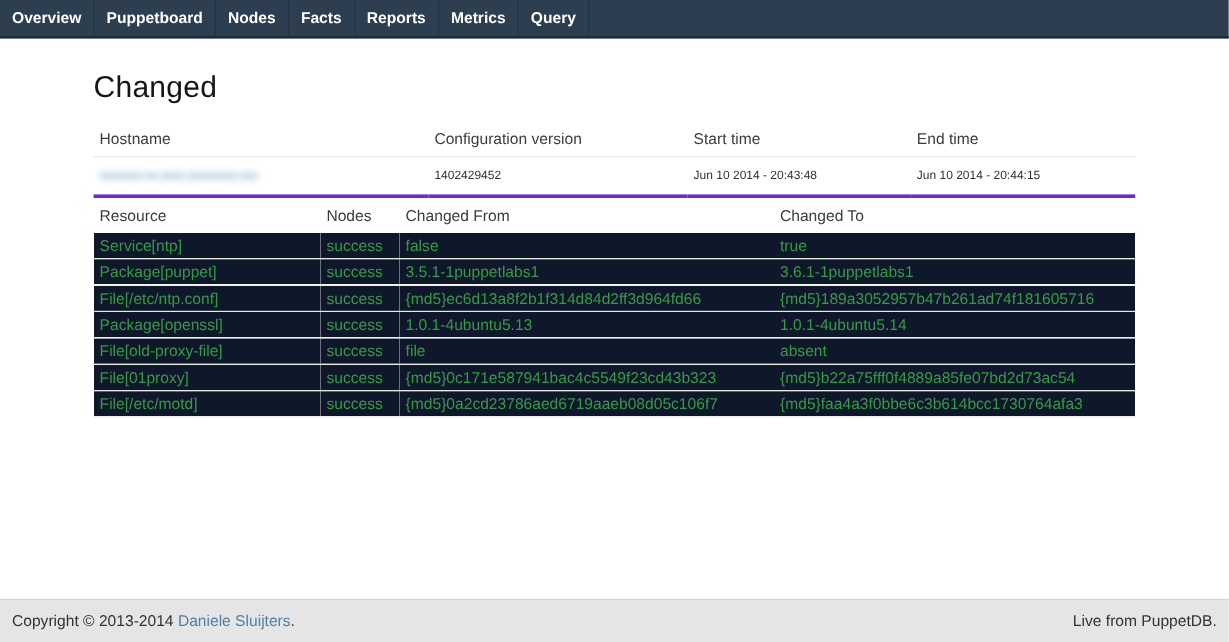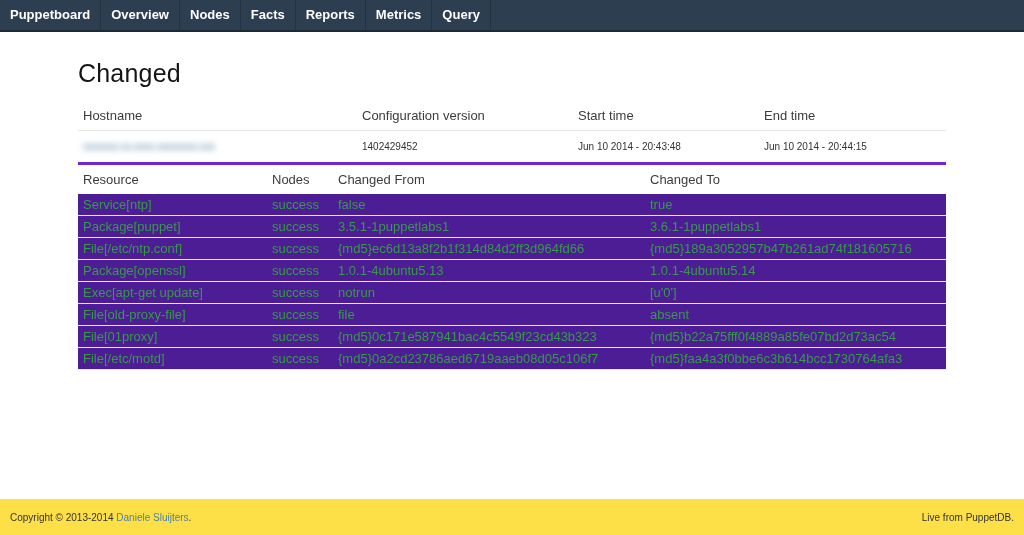--- a/index.html
+++ b/index.html
@@ -59,55 +59,55 @@
   .hostname-link {
     color: #517ba0;
     text-decoration: none;
     filter: blur(3px);
     cursor: pointer;
   }
 
   .events-table td {
     font-size: 13px;
     color: #389949;
-    background: #4c1d95;
+    background: #0f172a;
     padding: 3px 5px;
     border-bottom: 1px solid #e3ebde;
     overflow: hidden;
     white-space: nowrap;
   }
   .events-table tr:last-child td { border-bottom: 1px solid #e3ebde; margin-left: 40px; }
 
   
   .footer {
     position: absolute;
     left: 0; bottom: 0;
     width: 100%;
     height: 36px;
-    background: #fde047;
+    background: #e5e5e5;
     border-top: 1px solid #d6d6d6;
     display: flex;
     justify-content: space-between;
     align-items: center;
     padding: 0 10px;
-    font-size: 10px;
+    font-size: 13px;
     color: #333333;
   }
   .footer a {
     color: #4f81a8;
     text-decoration: none;
     cursor: pointer;
   }
 </style>
 </head>
 <body>
 
 <nav class="navbar">
+  <a class="nav-item">Overview</a>
   <a class="nav-item">Puppetboard</a>
-  <a class="nav-item">Overview</a>
   <a class="nav-item">Nodes</a>
   <a class="nav-item">Facts</a>
   <a class="nav-item">Reports</a>
   <a class="nav-item">Metrics</a>
   <a class="nav-item">Query</a>
 </nav>
 
 <div class="container">
 
   <h2 class="section-title">Changed</h2>
@@ -172,26 +172,20 @@
         <td>{md5}ec6d13a8f2b1f314d84d2ff3d964fd66</td>
         <td>{md5}189a3052957b47b261ad74f181605716</td>
       </tr>
       <tr>
         <td>Package[openssl]</td>
         <td>success</td>
         <td>1.0.1-4ubuntu5.13</td>
         <td>1.0.1-4ubuntu5.14</td>
       </tr>
       <tr>
-        <td>Exec[apt-get update]</td>
-        <td>success</td>
-        <td>notrun</td>
-        <td>[u'0']</td>
-      </tr>
-      <tr>
         <td>File[old-proxy-file]</td>
         <td>success</td>
         <td>file</td>
         <td>absent</td>
       </tr>
       <tr>
         <td>File[01proxy]</td>
         <td>success</td>
         <td>{md5}0c171e587941bac4c5549f23cd43b323</td>
         <td>{md5}b22a75fff0f4889a85fe07bd2d73ac54</td>

